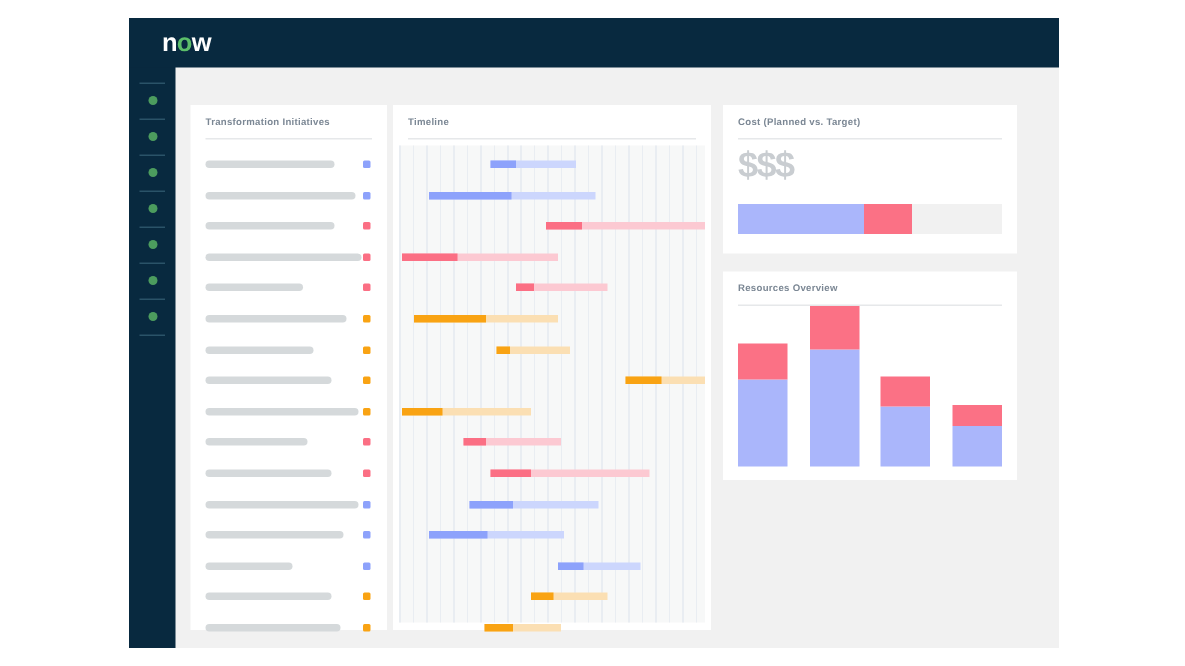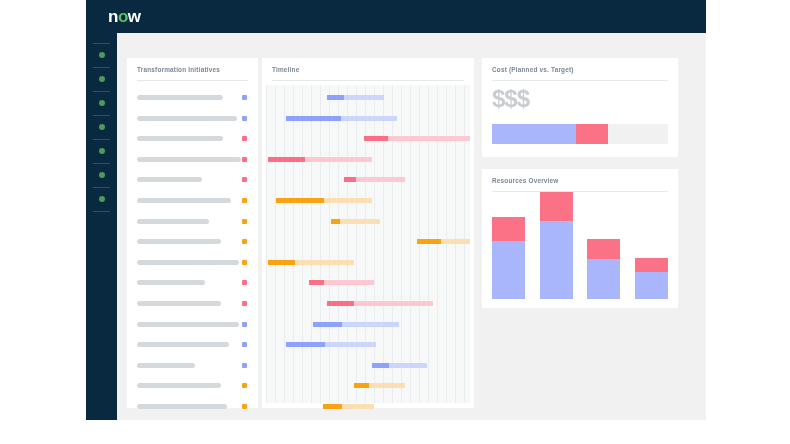--- a/index.html
+++ b/index.html
@@ -1,21 +1,21 @@
 <!DOCTYPE html>
 <html><head>
 <meta charset="utf-8">
 <style>
   html,body{margin:0;padding:0;background:#ffffff;}
   body{width:790px;height:444px;overflow:hidden;font-family:"Liberation Sans",sans-serif;}
 
   #app{position:absolute;left:0;top:0;width:790px;height:444px;background:#ffffff;}
 
   
-  .frame{position:absolute;left:86px;top:0;width:620px;height:420px;background:#08293f;text-align:center;}
+  .frame{position:absolute;left:86px;top:12px;width:620px;height:420px;background:#08293f;text-align:center;}
   .topbar{position:absolute;left:0;top:0;width:620px;height:33px;background:#08293f;}
   .logo{position:absolute;left:22px;top:8px;font-size:17px;font-weight:bold;letter-spacing:-0.5px;color:#ffffff;line-height:17px;}
   .logo .g{color:#5cbf6a;}
 
   
   .rail{position:absolute;left:0;top:33px;width:31px;height:387px;background:#08293f;}
   .rail-sep{position:absolute;left:7px;width:17px;height:1px;background:#2a5368;}
   .rail-dot{position:absolute;left:13px;width:6px;height:6px;border-radius:50%;background:#4c9c5e;}
 
   

